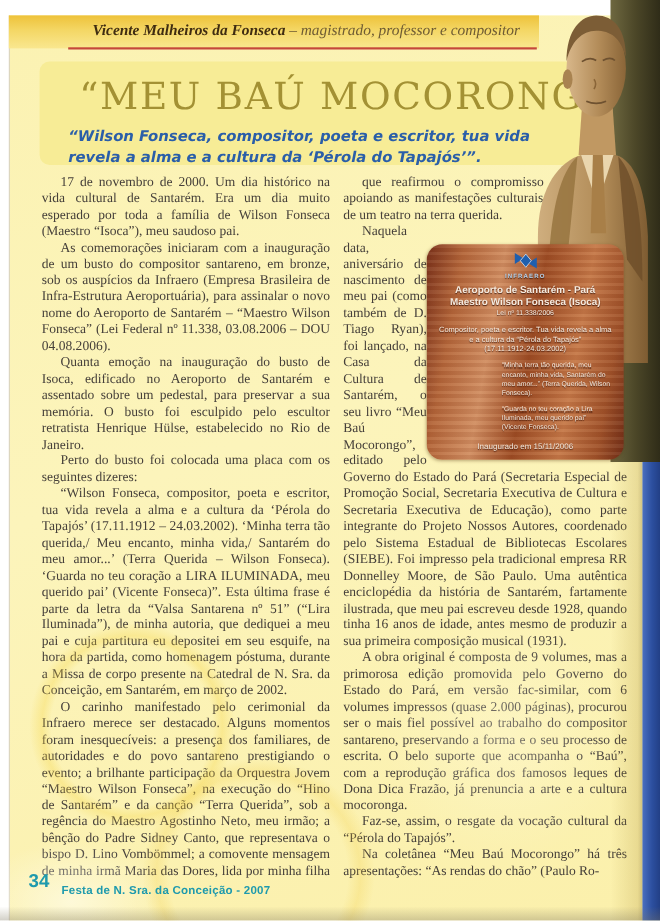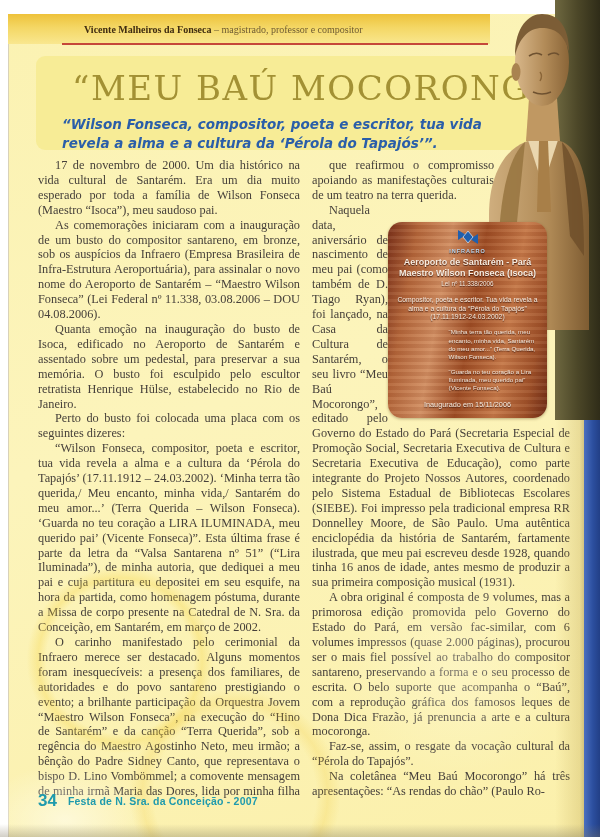--- a/index.html
+++ b/index.html
@@ -8,39 +8,39 @@
   
   .page-bg{position:absolute;left:8px;top:14px;right:0;bottom:0;
            background:linear-gradient(160deg,#fbf2b2 0%,#fcf4bb 45%,#fbf0ab 100%);
            border-left:1px solid #d9d2b8;}
   
   .header-band{position:absolute;left:8px;top:14px;width:482px;height:30px;
                background:linear-gradient(to bottom,#eec23a 0%,#f4d765 45%,#f9e globe 100%);
                background:linear-gradient(to bottom,#eec23a 0%,#f4d765 45%,#f9e78f 100%);
                display:flex;align-items:center;}
   .hdr-text{padding-left:76px;white-space:nowrap;font-family:"Liberation Serif",serif;
-            font-size:10px;color:#6e5b33;}
+            font-size:14px;color:#6e5b33;font-style:italic;}
   .hdr-name{font-weight:bold;color:#3f2c11;}
   .red-rule{position:absolute;left:54px;right:2px;bottom:-1px;height:2px;background:#c5473a;}
   
   .title-box{position:absolute;left:36px;top:56px;width:521px;height:94px;
              background:#f7ec96;border-radius:9px;}
   .big-title{margin:0;padding:12px 0 0 36px;font-family:"DejaVu Serif",serif;font-weight:normal;
              font-size:34px;letter-spacing:1.5px;color:#a39134;white-space:nowrap;}
   .lead{margin:7px 0 0 26px;width:444px;font-family:"DejaVu Sans",sans-serif;
         font-style:italic;font-weight:bold;font-size:13.5px;line-height:1.38;color:#2a5ea9;}
   
   .col{position:absolute;top:158px;font-size:12.3px;line-height:14.9px;color:#46403a;
        text-align:justify;}
   .col p{margin:0;text-indent:17px;}
   .col-left{left:38px;width:262px;height:640px;overflow:hidden;}
   .col-right{left:312px;width:258px;height:660px;overflow:hidden;}
   .plaque-spacer{float:right;width:182px;height:216px;}
   
-  .plaque{position:absolute;left:388px;top:222px;width:159px;height:196px;z-index:4;
+  .plaque{position:absolute;left:388px;top:222px;width:179px;height:196px;z-index:4;
           border-radius:14px;overflow:hidden;color:#f7ece0;
           font-family:"Liberation Sans",sans-serif;text-align:center;
           background:linear-gradient(100deg,#79301a 0%,#b4663a 16%,#d18e62 34%,#9d4c24 52%,#c57848 72%,#a0522a 88%,#6f2c16 100%);
           box-shadow:0 1px 3px rgba(90,60,20,.4);}
   .plaque::after{content:"";position:absolute;inset:0;
           background:repeating-linear-gradient(to bottom,rgba(255,230,200,.07) 0 3px,rgba(90,30,10,.08) 3px 7px);
           pointer-events:none;}
   .plq-inner{position:relative;z-index:1;padding:7px 9px 0 9px;}
   .plq-logo{margin:0 auto 2px auto;line-height:1;}
   .plq-logo-label{font-size:5.5px;font-weight:bold;letter-spacing:1px;color:#b8d4ee;
@@ -53,24 +53,24 @@
              text-shadow:0 1px 1px rgba(50,15,5,.85);}
   .plq-inaug{font-size:7.3px;margin-top:7px;text-shadow:0 1px 1px rgba(50,15,5,.85);}
   
   .bust{position:absolute;left:485px;top:0;width:115px;height:420px;z-index:3;}
   
   .edge-curve{position:absolute;right:16px;top:418px;width:29px;bottom:0;
               background:linear-gradient(to right,rgba(190,166,80,0) 0%,rgba(186,160,72,.28) 85%,rgba(140,118,50,.38) 100%);}
   .blue-edge{position:absolute;right:0;top:418px;width:16px;bottom:0;
              background:linear-gradient(to right,#4a6fc0 0%,#2c4f9f 55%,#223f86 100%);}
   
-  .footer{position:absolute;left:38px;top:791px;display:flex;align-items:center;gap:11px;
+  .footer{position:absolute;left:26px;top:791px;display:flex;align-items:flex-start;gap:11px;
           font-family:"Liberation Sans",sans-serif;color:#1f9aad;z-index:5;}
   .pagenum{font-size:17px;font-weight:bold;}
-  .caption{font-size:10.5px;font-weight:bold;letter-spacing:.2px;}
+  .caption{font-size:10.5px;font-weight:bold;letter-spacing:.2px;margin-top:13px;}
   
   .wm{position:absolute;border-radius:50%;pointer-events:none;}
   .wm1{left:20px;top:560px;width:200px;height:200px;
        background:radial-gradient(circle,rgba(246,216,70,0) 52%,rgba(244,210,60,.30) 58%,rgba(246,216,70,0) 66%);}
   .wm2{left:120px;top:680px;width:230px;height:230px;
        background:radial-gradient(circle,rgba(246,216,70,0) 50%,rgba(240,200,55,.22) 57%,rgba(246,216,70,0) 65%);}
   .wm3{left:330px;top:540px;width:260px;height:260px;
        background:radial-gradient(circle,rgba(255,252,230,.30) 0%,rgba(255,252,230,0) 60%);}
   .wm4{left:-30px;top:760px;width:190px;height:120px;
        background:radial-gradient(ellipse,rgba(255,255,248,.55) 0%,rgba(255,255,248,0) 65%);}

